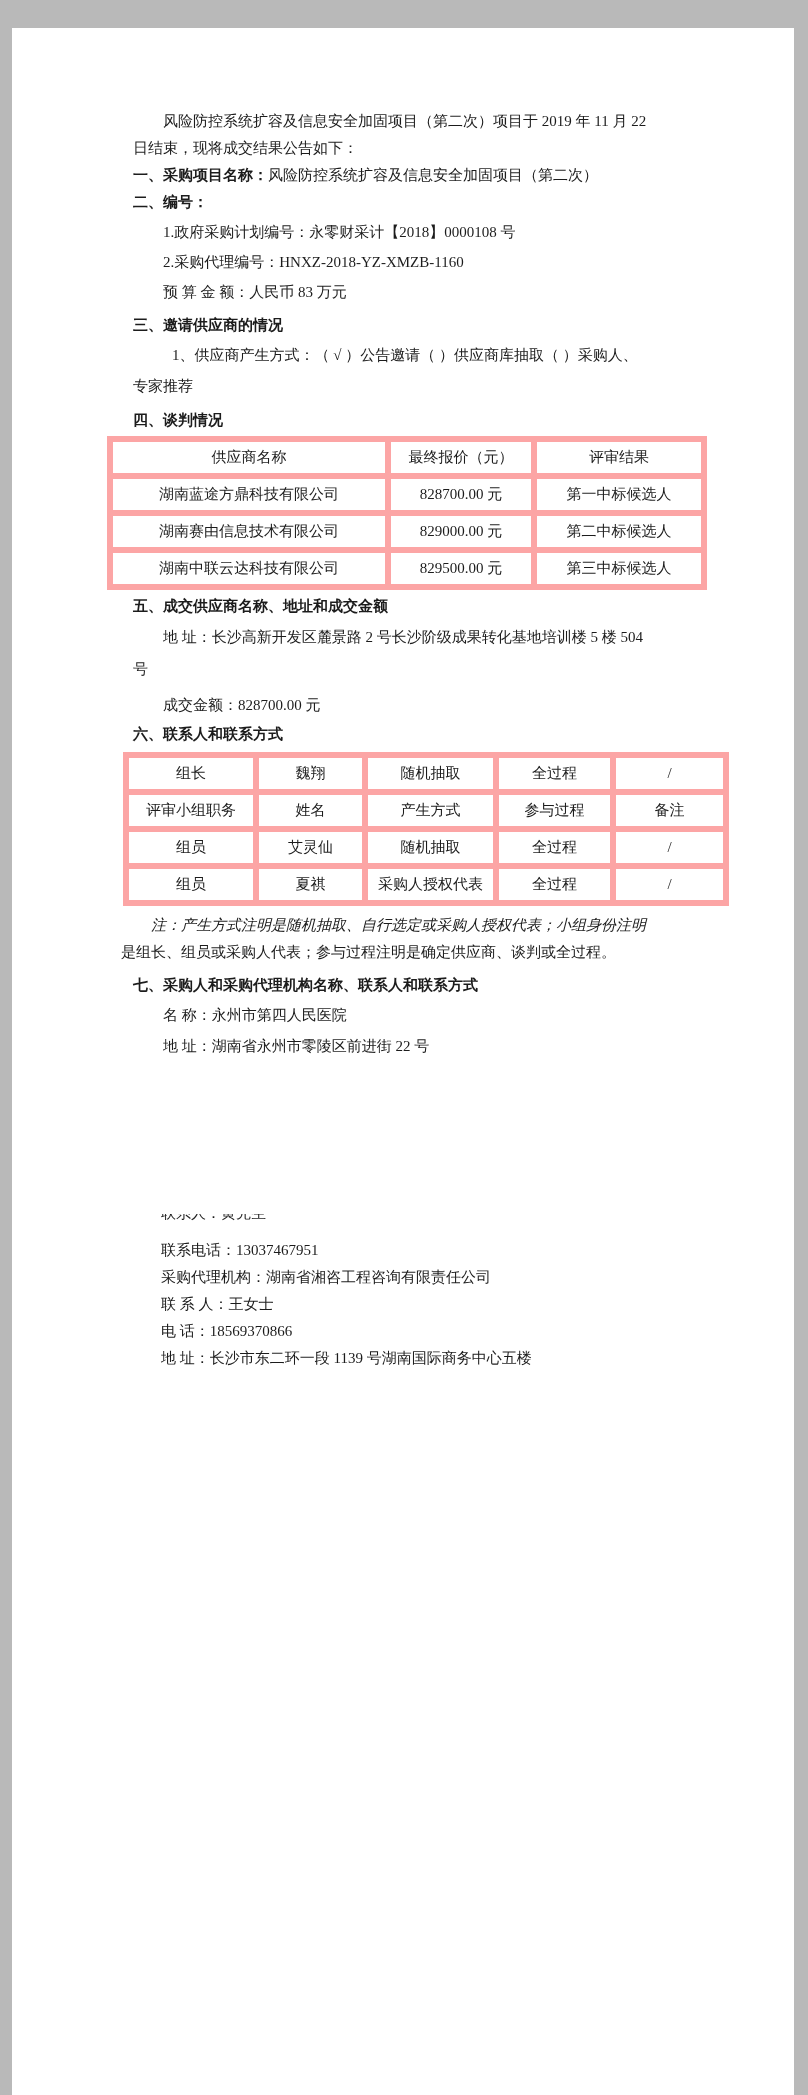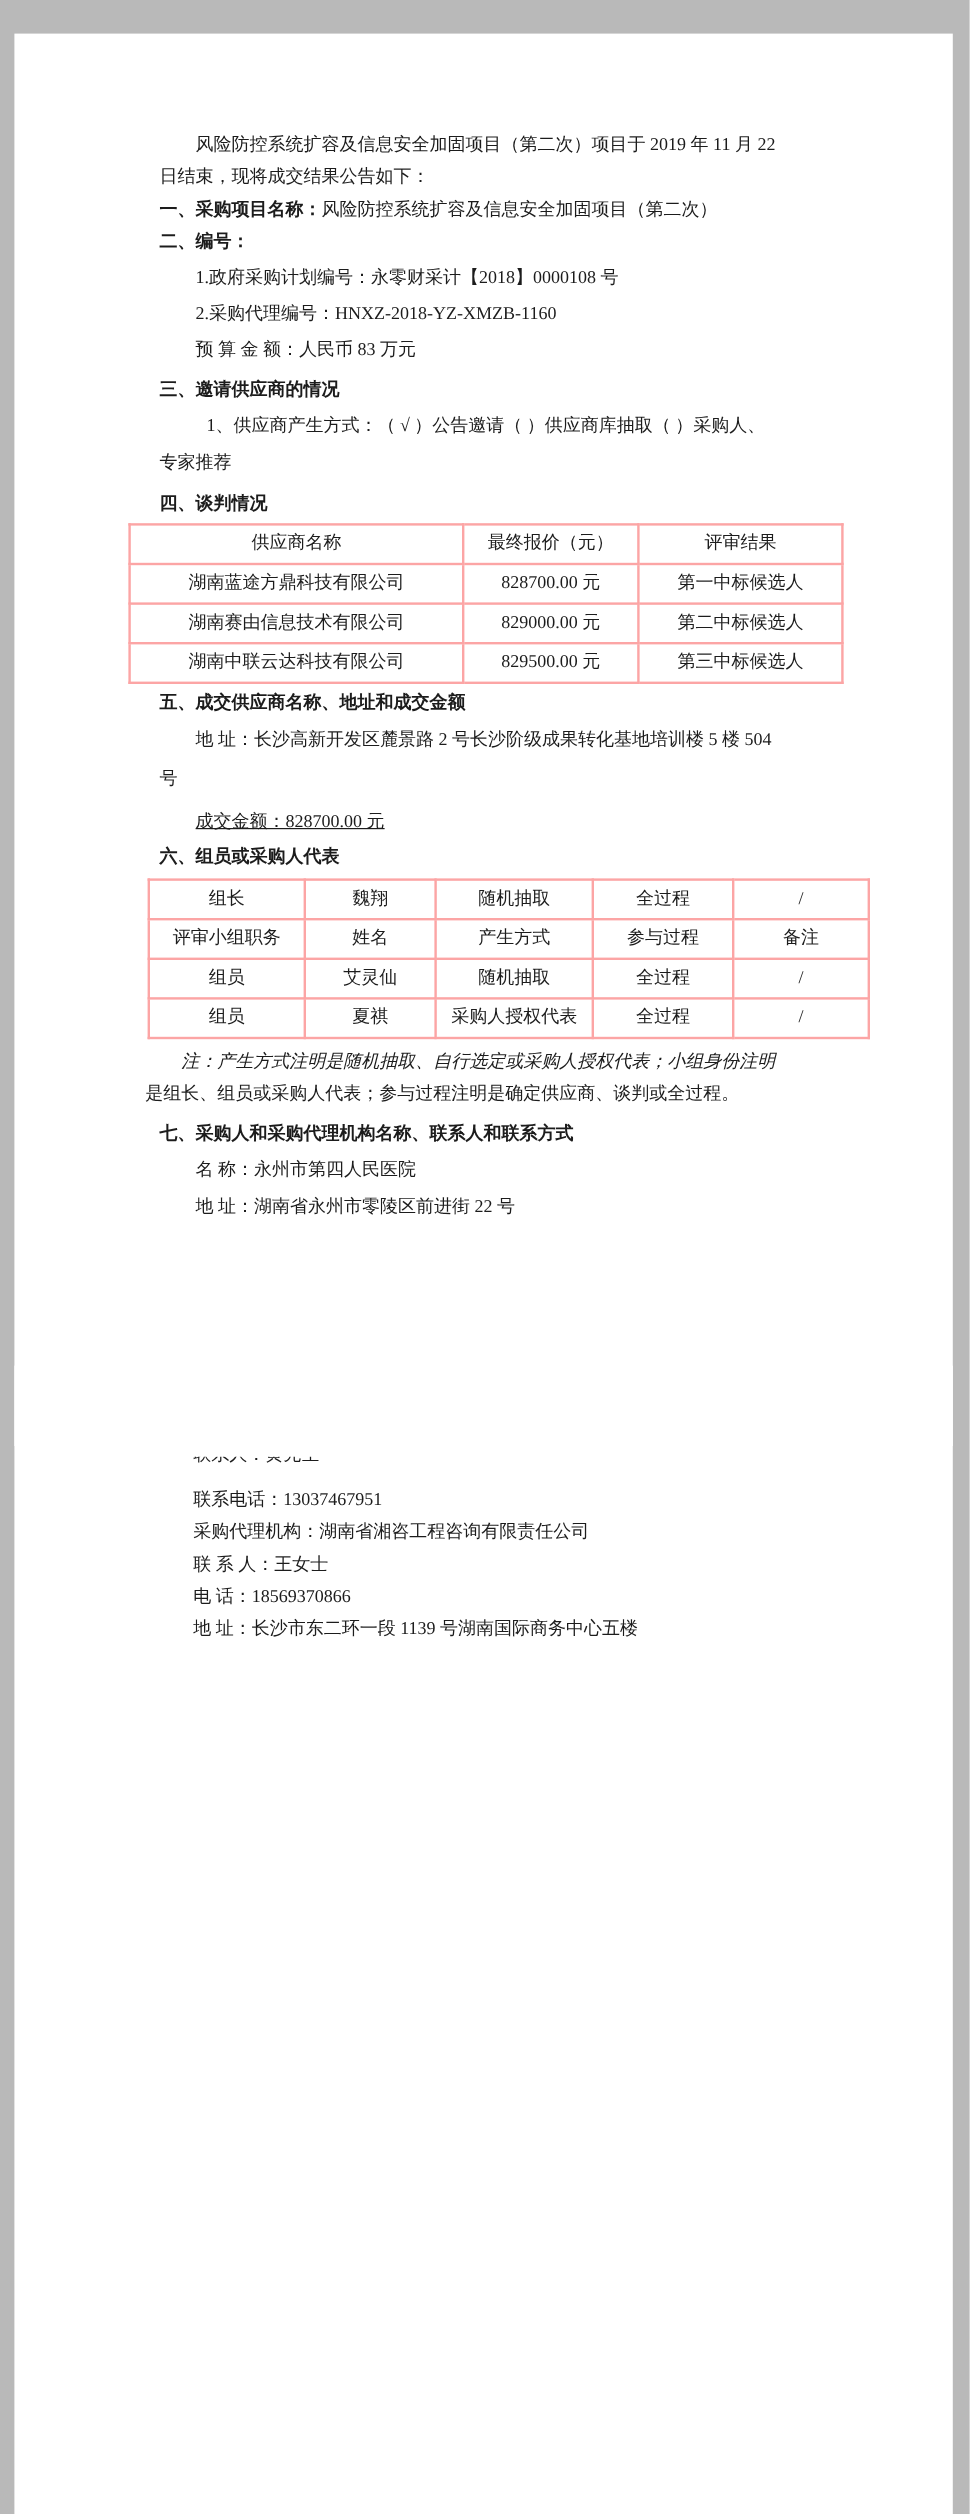--- a/index.html
+++ b/index.html
@@ -12,23 +12,23 @@
   .page{position:absolute;left:12px;width:782px;background:#ffffff;}
   #page1{top:28px;height:1177px;}
   #page2{top:1138px;height:957px;}
   .content{padding:80px 78px 0 121px;font-size:15px;line-height:27px;}
   .content2{padding:76px 60px 0 149px;font-size:15px;line-height:27px;}
   .line{white-space:nowrap;}
   .indent2{text-indent:2em;}
   .indent25{text-indent:2.6em;}
   .bold{font-weight:bold;}
   .g3{margin-top:3px;} .g4{margin-top:4px;} .g5{margin-top:5px;}
-  .g6{margin-top:6px;} .g7{margin-top:7px;} .g9{margin-top:9px;text-decoration:underline;} .g2{margin-top:2px;}
+  .g6{margin-top:6px;} .g7{margin-top:7px;} .g9{margin-top:9px;} .g2{margin-top:2px;}
   table{border-collapse:collapse;table-layout:fixed;}
-  td{border:2px solid #fca5a5;text-align:center;height:31px;padding:0 2px;
+  td{border:6px solid #fca5a5;text-align:center;height:31px;padding:0 2px;
      font-size:15px;overflow:hidden;white-space:nowrap;}
   #neg-table{margin-left:-26px;width:594px;margin-top:2px;}
   #neg-table col:nth-child(1){width:278px;}
   #neg-table col:nth-child(2){width:146px;}
   #neg-table col:nth-child(3){width:170px;}
   #panel-table{margin-left:-10px;width:600px;margin-top:4px;}
   #panel-table col:nth-child(1){width:130px;}
   #panel-table col:nth-child(2){width:109px;}
   #panel-table col:nth-child(3){width:131px;}
   #panel-table col:nth-child(4){width:117px;}
@@ -86,21 +86,21 @@
         <td>第三中标候选人</td>
       </tr>
     </tbody>
       </table>
 
     <div class="line bold g3">五、成交供应商名称、地址和成交金额</div>
     <div class="line indent2 g4">地 址：长沙高新开发区麓景路 2 号长沙阶级成果转化基地培训楼 5 楼 504</div>
     <div class="line g5">号</div>
     <div class="line indent2 g9">成交金额：828700.00 元</div>
 
-    <div class="line bold g2">六、组员或采购人代表</div>
+    <div class="line bold g2">六、联系人和联系方式</div>
     <table id="panel-table">
       <colgroup>
           <col>
           <col>
           <col>
           <col>
           <col>
         </colgroup>
       <tbody>
           <tr>

